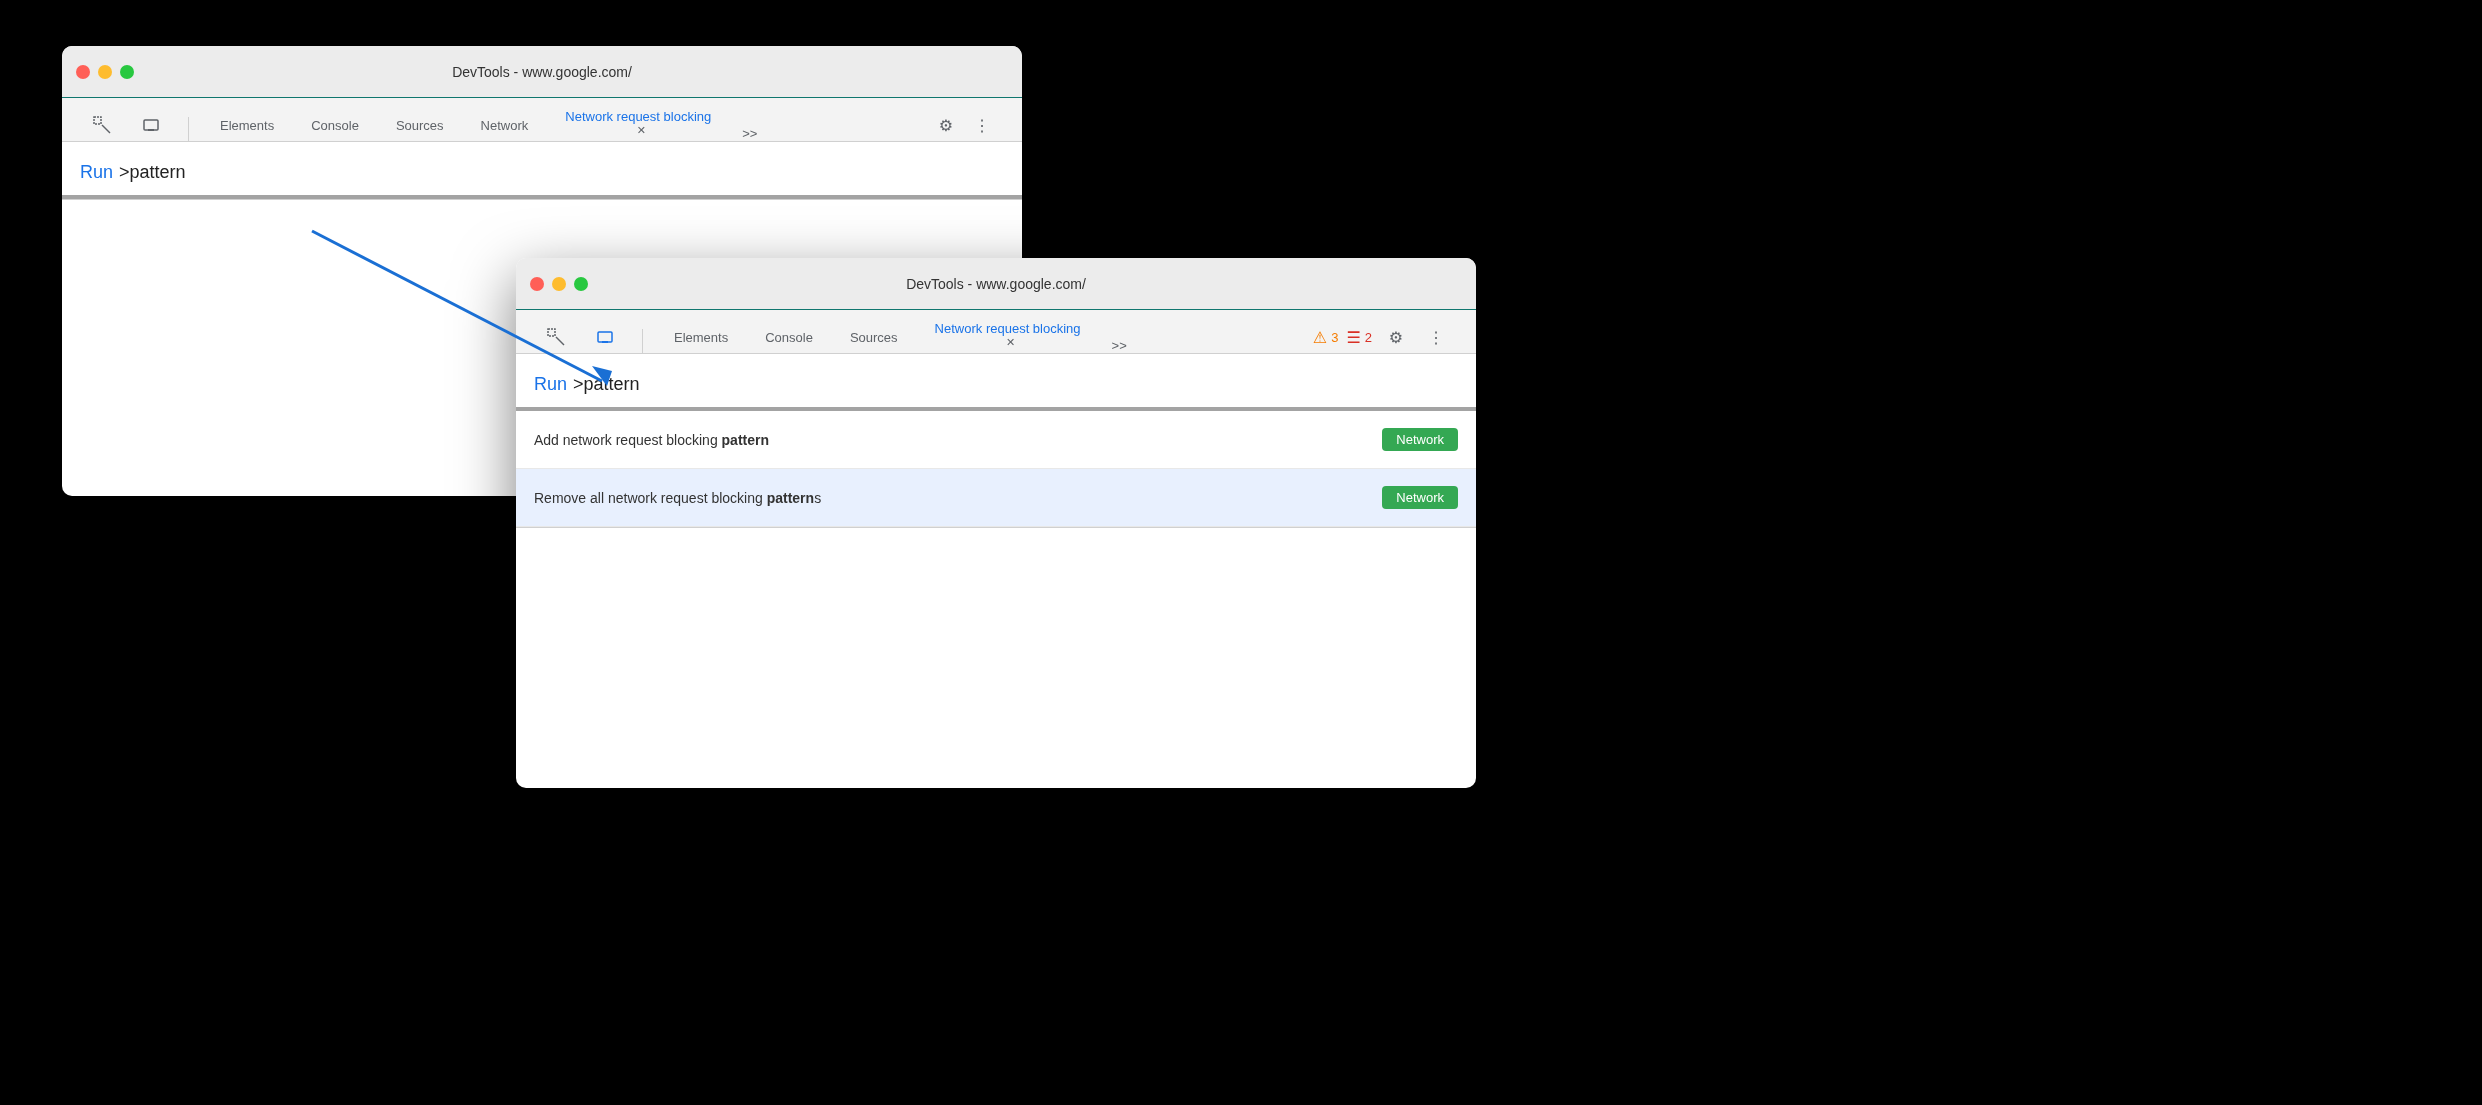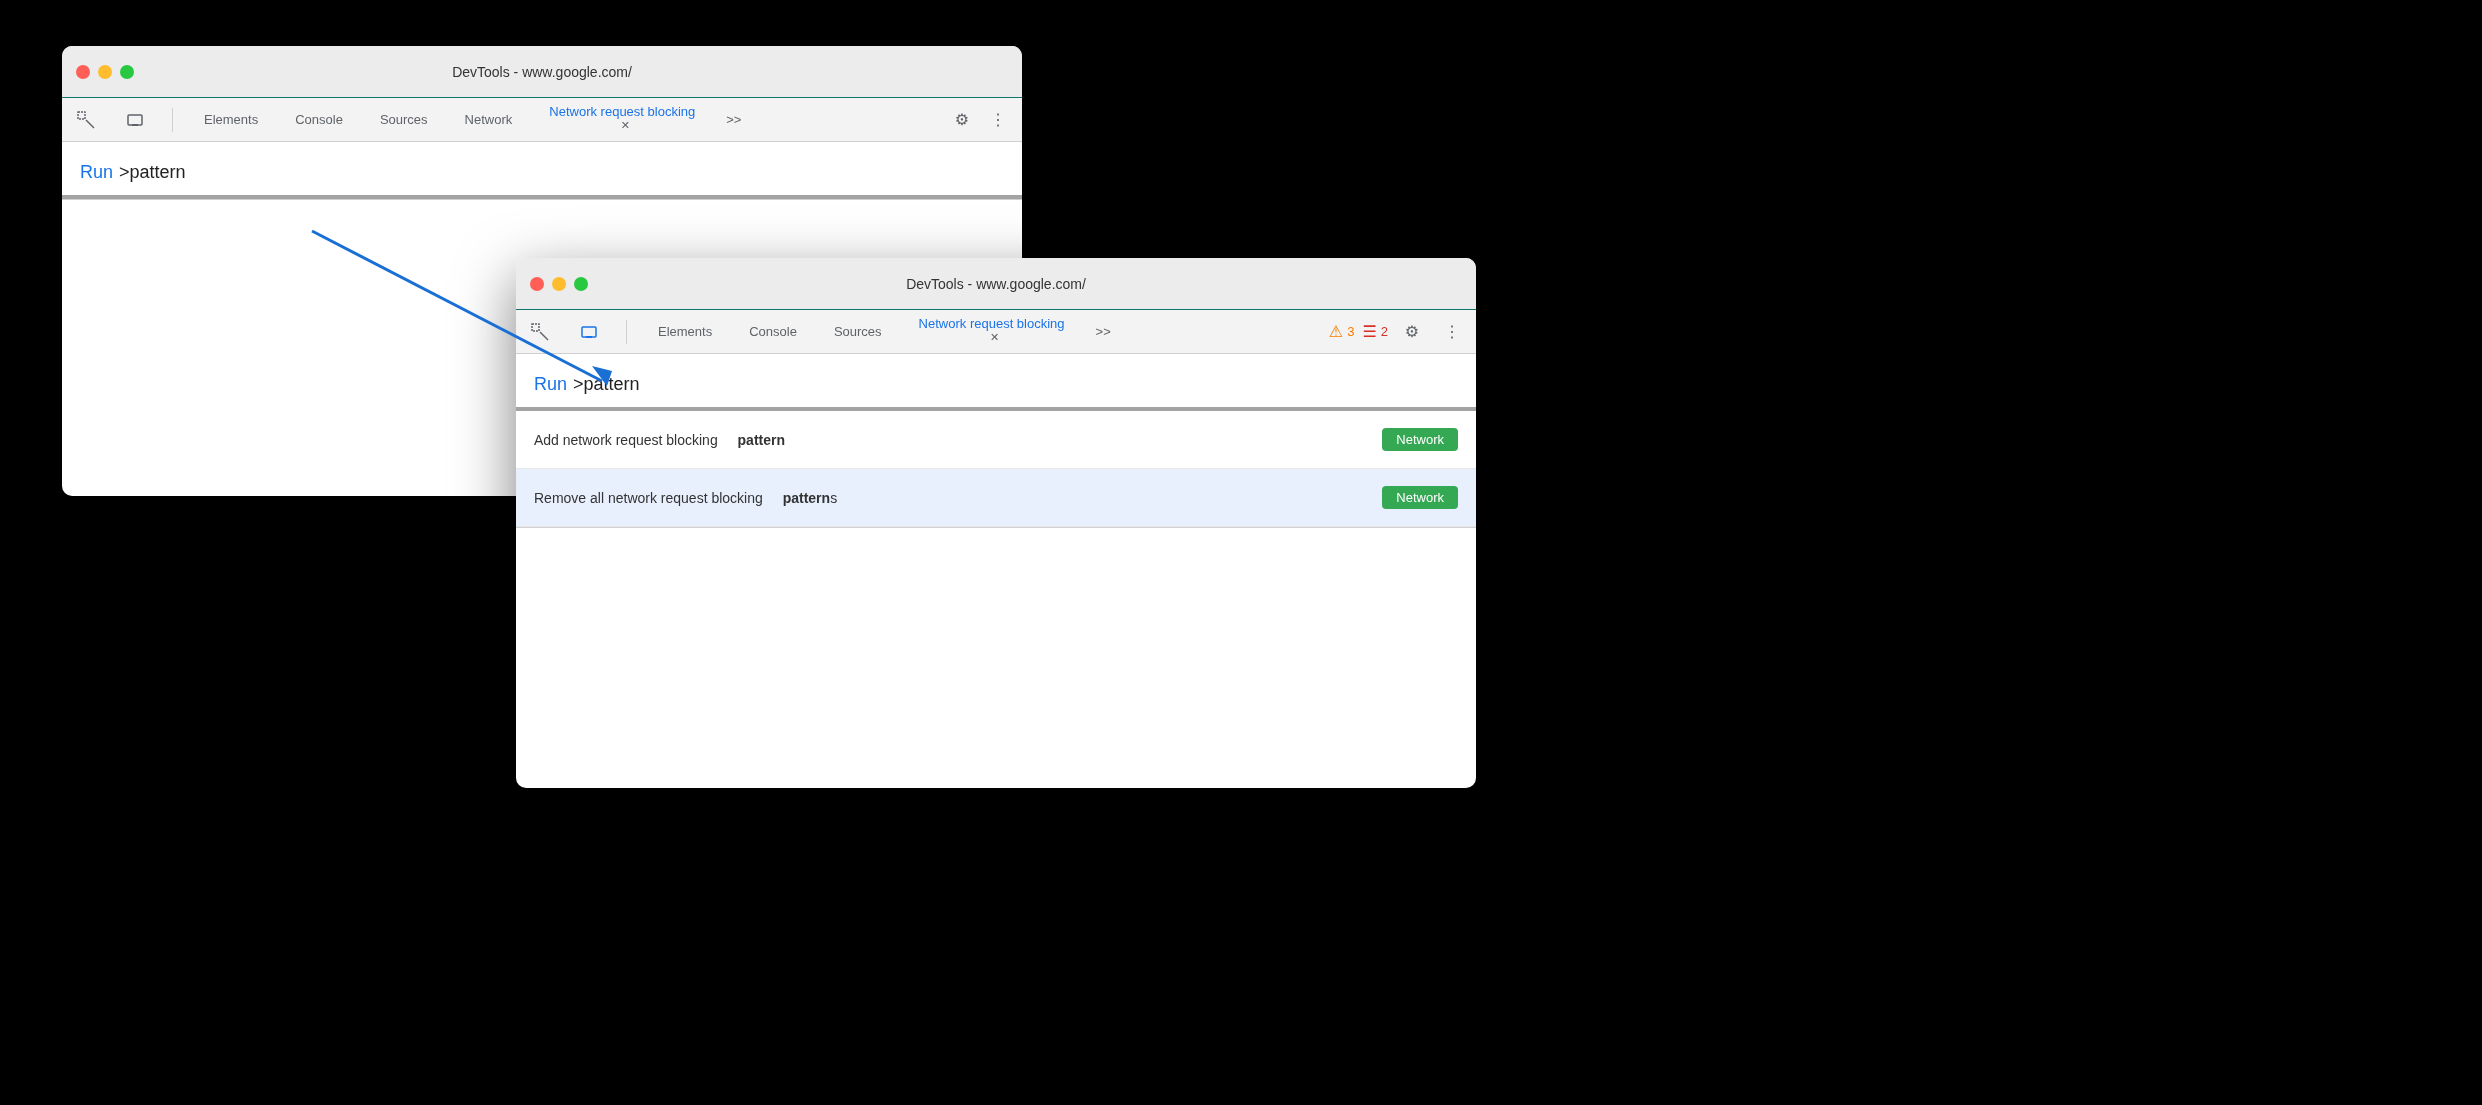--- a/index.html
+++ b/index.html
@@ -72,25 +72,25 @@
       flex: 1;
       text-align: center;
       font-size: 14px;
       color: #333;
       font-weight: 500;
     }
 
     
     .devtools-toolbar {
       display: flex;
-      align-items: center;
+      align-items: flex-end;
       height: 44px;
       background: #f3f3f3;
       border-bottom: 1px solid #d0d0d0;
-      padding: 0 8px;
+      padding: 0 24px;
       gap: 17px;
     }
 
     .toolbar-icon-btn {
       width: 32px;
       height: 32px;
       border: none;
       background: transparent;
       border-radius: 4px;
       cursor: pointer;
@@ -221,21 +221,20 @@
       background: #e8f0fe;
     }
 
     .result-text {
       font-size: 14px;
       color: #333;
     }
 
     .result-text strong {
       font-weight: 700;
-      margin-left: 16px;
     }
 
     .network-badge {
       background: #34a853;
       color: #fff;
       font-size: 13px;
       font-weight: 500;
       padding: 4px 14px;
       border-radius: 4px;
       white-space: nowrap;

